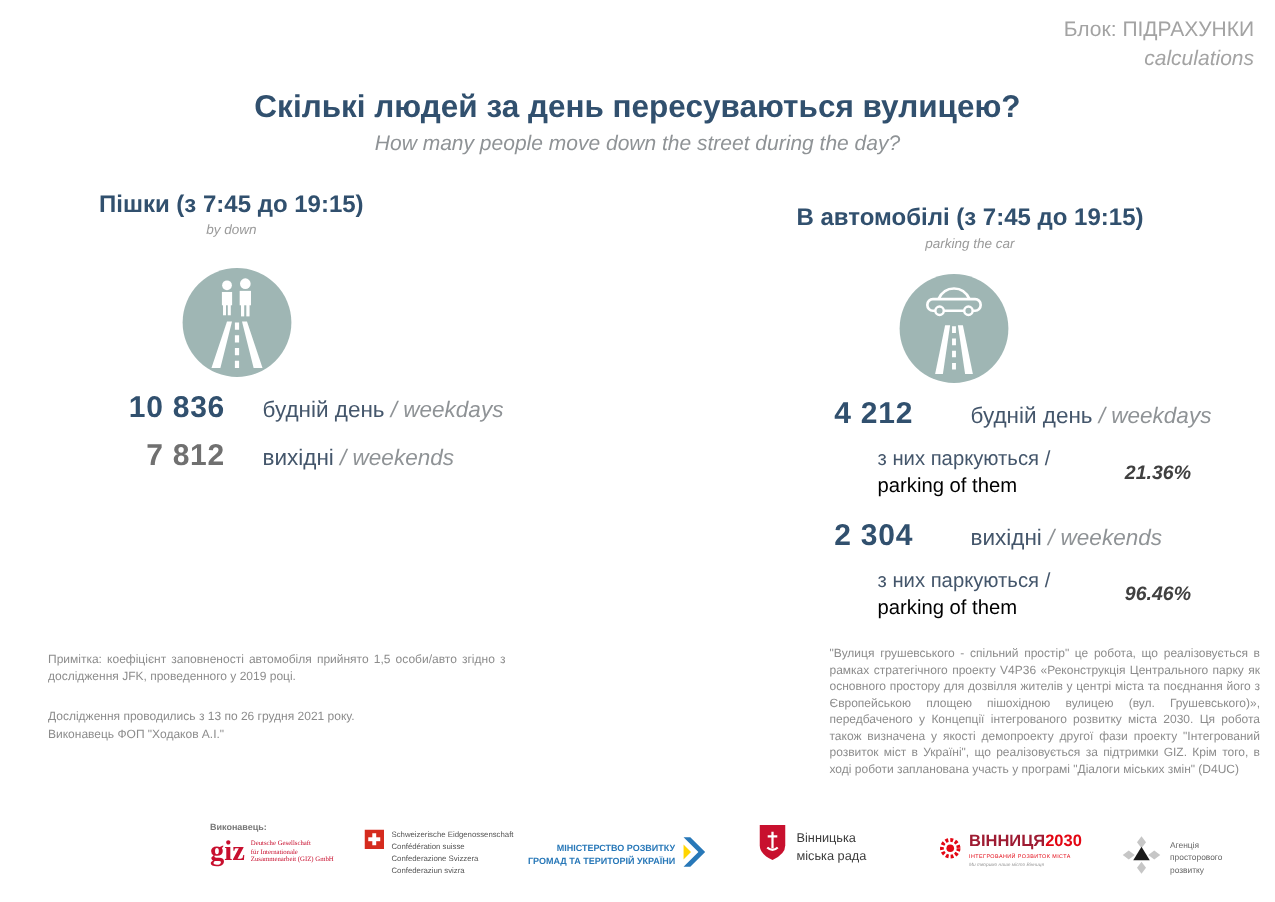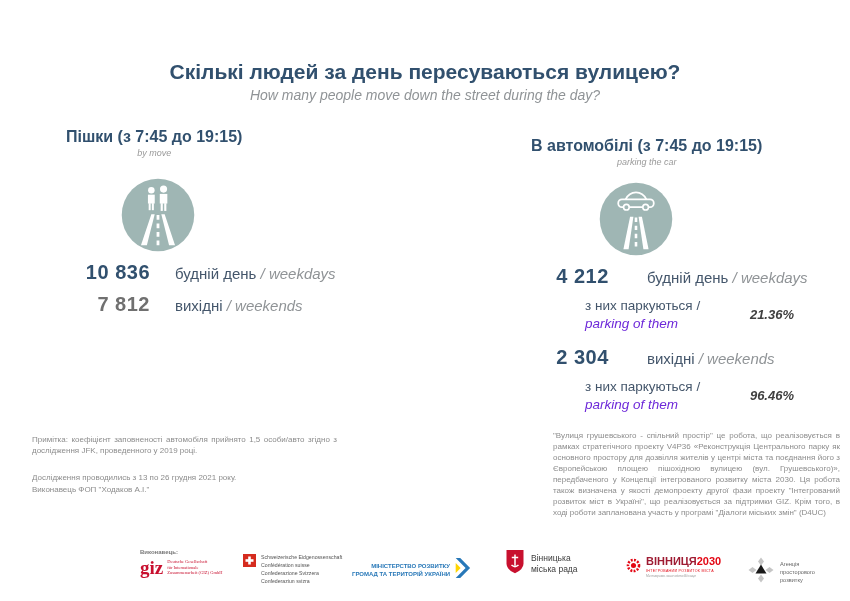--- a/index.html
+++ b/index.html
@@ -35,21 +35,21 @@
   .row-label { margin-left:25px; font-size:15px; color:#44566b; white-space:nowrap; }
   .row-label .en { font-style:italic; color:#8f9396; }
 
   
   .car-rows { position:absolute; left:540px; top:265px; width:282px; }
   .car-rows .big-num { width:85px;text-align:center; }
   .car-rows .row-label { margin-left:22px; }
   .parking-row { display:flex; align-items:center; margin:9px 0 14px 0; }
   .parking-label { margin-left:45px; font-size:13.5px; line-height:1.3; }
   .parking-label .uk { color:#44566b; }
-  .parking-label .en { font-style:italic; color:#6d28d9; }
+  .parking-label .en { color:#000000; }
   .parking-value { margin-left:auto; margin-right:28px; font-size:13px; font-weight:bold; color:#404040;font-style:italic; }
 
   
   .footnote-left { position:absolute; left:32px; top:434px; width:305px; font-size:8px; color:#8c8c8c; line-height:1.4; text-align:justify; }
   .footnote-left .grp2 { margin-top:16px; text-align:left; }
   .footnote-right { position:absolute; left:553px; top:430px; width:287px; font-size:8px; color:#8c8c8c; line-height:1.38; text-align:justify; }
 
   
   .logos { position:absolute; left:0; bottom:0; width:850px; height:62px; }
 
@@ -83,29 +83,33 @@
   .logo-vin .slg { font-size:3.2px; color:#9a9a9a; font-style:italic; margin-top:1px; }
 
   .logo-agency { position:absolute; left:748px; top:18px; display:flex; align-items:center; }
   .logo-agency .txt { margin-left:6px; font-size:5.6px; color:#666; line-height:1.45; }
 </style>
 </head>
 <body>
 
 <div class="page">
 
+  <div class="block-header">
+    <div>Блок: ПІДРАХУНКИ</div>
+    <div class="sub">calculations</div>
+  </div>
 
   <div class="title-wrap">
     <div class="title-main">Скількі людей за день пересуваються вулицею?</div>
     <div class="title-sub">How many people move down the street during the day?</div>
   </div>
 
   <div class="section-head ped-head">
     <div class="h">Пішки (з 7:45 до 19:15)</div>
-    <div class="s">by move</div>
+    <div class="s">by down</div>
   </div>
 
   <div class="circle-icon ped-circle">
     <svg viewBox="0 0 100 100" width="74" height="74">
       <circle cx="50" cy="50" r="49" fill="#9fb6b4"></circle>
       <circle cx="41" cy="16.5" r="4.4" fill="#fff"></circle>
       <rect x="36.4" y="22.5" width="9.2" height="12" fill="#fff"></rect>
       <rect x="37.4" y="34" width="2.7" height="9.5" fill="#fff"></rect>
       <rect x="41.7" y="34" width="2.7" height="9.5" fill="#fff"></rect>
       <circle cx="57.5" cy="15" r="4.8" fill="#fff"></circle>

